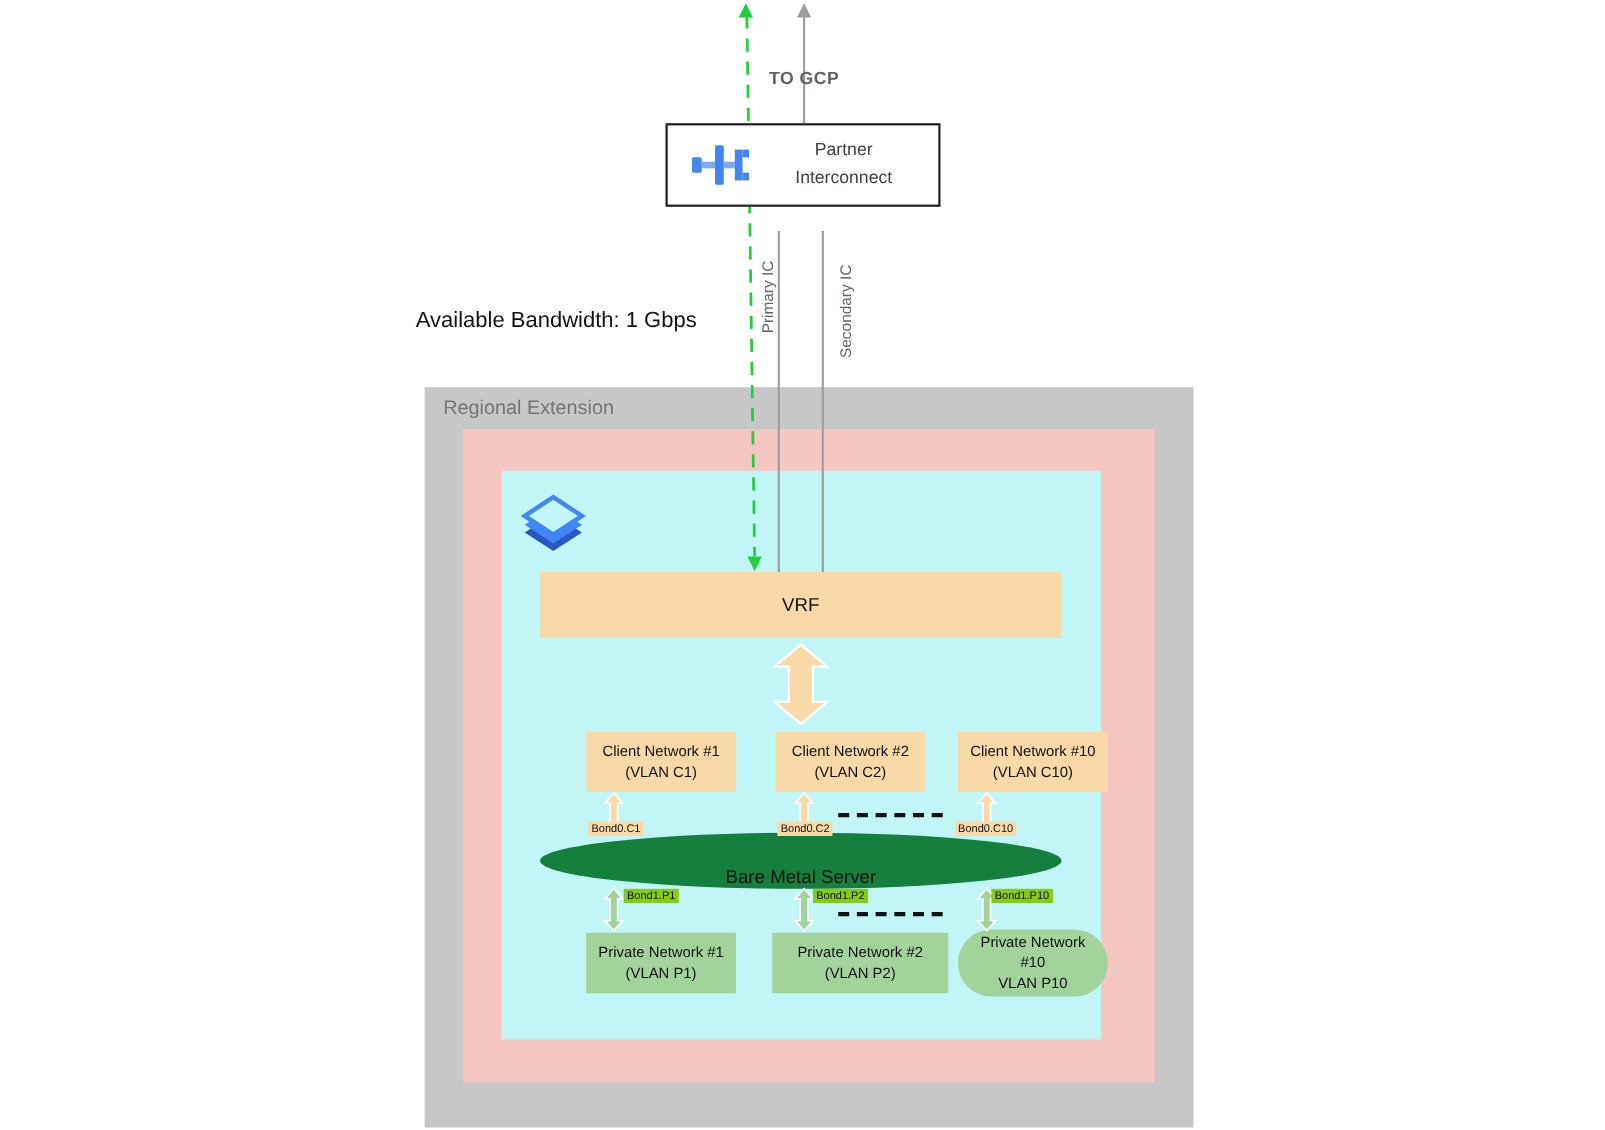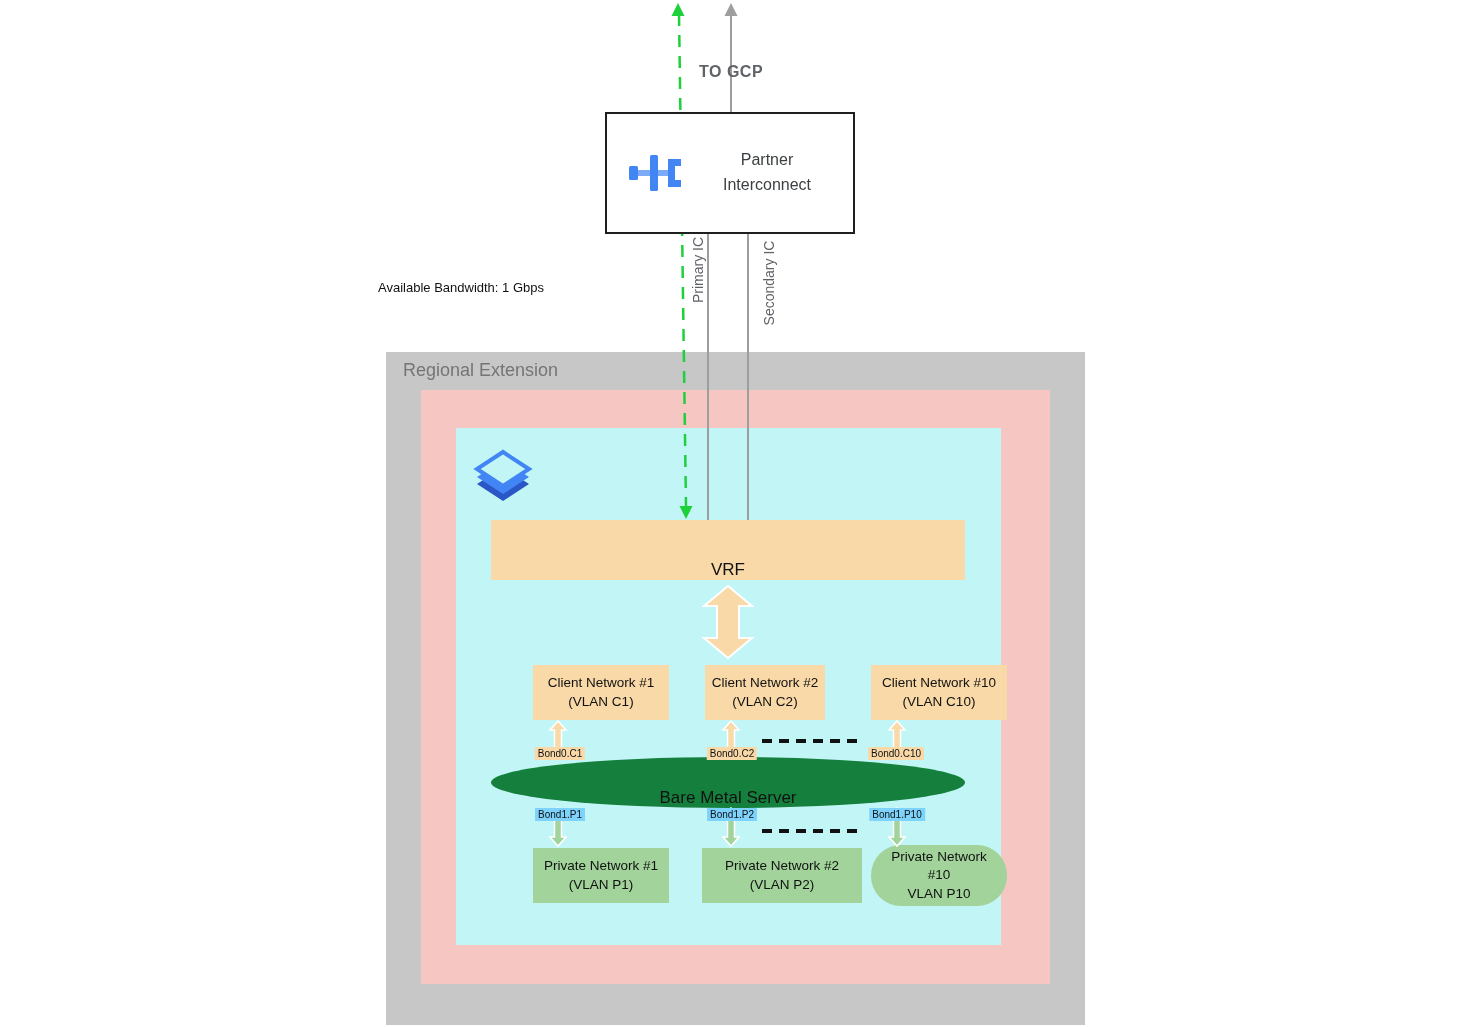--- a/index.html
+++ b/index.html
@@ -6,44 +6,44 @@
   body{font-family:"Liberation Sans","DejaVu Sans",sans-serif;background:#ffffff;}
   .canvas{position:relative;width:1459px;height:1027px;background:#ffffff;overflow:hidden;}
   .abs{position:absolute;}
   .preline{white-space:pre-line;}
 
   .regional{left:386px;top:352px;width:699px;height:673px;background:#c7c7c7;}
   .regional-label{left:403px;top:360px;font-size:18px;color:#757575;}
   .pink{left:421px;top:390px;width:629px;height:594px;background:#f5c6c2;}
   .cyan{left:456px;top:428px;width:545px;height:517px;background:#c2f6f6;}
 
-  .vrf{left:491px;top:520px;width:474px;height:60px;background:#f9d9a7;display:flex;align-items:flex-end;justify-content:center;font-size:17px;color:#111;}
+  .vrf{left:491px;top:520px;width:474px;height:60px;background:#f9d9a7;display:flex;align-items:center;justify-content:center;font-size:17px;color:#111;}
 
   .netbox{display:flex;align-items:center;justify-content:center;text-align:center;font-size:13.5px;color:#111;line-height:1.35;margin-left:42px;}
   .client{background:#f9d9a7;}
   .private{background:#a2d39b;}
   .c1{left:491px;top:665px;width:136px;height:55px;}
-  .c2{left:663px;top:665px;width:120px;height:55px;}
+  .c2{left:663px;top:665px;width:136px;height:55px;}
   .c10{left:829px;top:665px;width:136px;height:55px;}
   .p1{left:491px;top:848px;width:136px;height:55px;}
   .p2{left:660px;top:848px;width:160px;height:55px;}
   .p10{left:829px;top:845px;width:136px;height:61px;border-radius:30px;}
 
   .server{left:491px;top:757px;width:474px;height:51px;background:#15803d;border-radius:50%;display:flex;align-items:flex-end;justify-content:center;font-size:17px;color:#111;}
 
   .bond{transform:translateX(-50%);font-size:10px;padding:1px 3px;color:#111;white-space:nowrap;}
   .bond-peach{background:#f9d9a7;}
-  .bond-green{background:#7dd3fc;}
+  .bond-green{background:#84cc16;margin-left:32px;}
 
-  .pibox{left:605px;top:112px;width:250px;height:122px;background:#ffffff;border:2px solid #1f1f1f;box-sizing:border-box;display:flex;align-items:center;}
+  .pibox{left:605px;top:112px;width:250px;height:76px;background:#ffffff;border:2px solid #1f1f1f;box-sizing:border-box;display:flex;align-items:center;}
   .pibox .icon{margin-left:22px;width:52px;height:48px;flex:0 0 auto;}
   .pibox .label{flex:1;text-align:center;font-size:16px;color:#3c4043;line-height:1.55;}
 
   .togcp{left:699px;top:63px;font-size:16px;font-weight:bold;color:#5f6368;letter-spacing:.5px;}
-  .bandwidth{left:378px;top:280px;font-size:13px;color:#111;}
+  .bandwidth{left:378px;top:280px;font-size:20px;color:#111;}
 
   .rot{transform:rotate(-90deg);font-size:14px;color:#5f6368;white-space:nowrap;text-align:center;}
   .primary{left:660px;top:262px;width:76px;}
   .secondary{left:722px;top:275px;width:94px;}
 
   svg.overlay{position:absolute;left:0;top:0;pointer-events:none;}
   .layers-icon{left:471px;top:449px;width:64px;height:62px;}
 </style>
 </head>
 <body>

